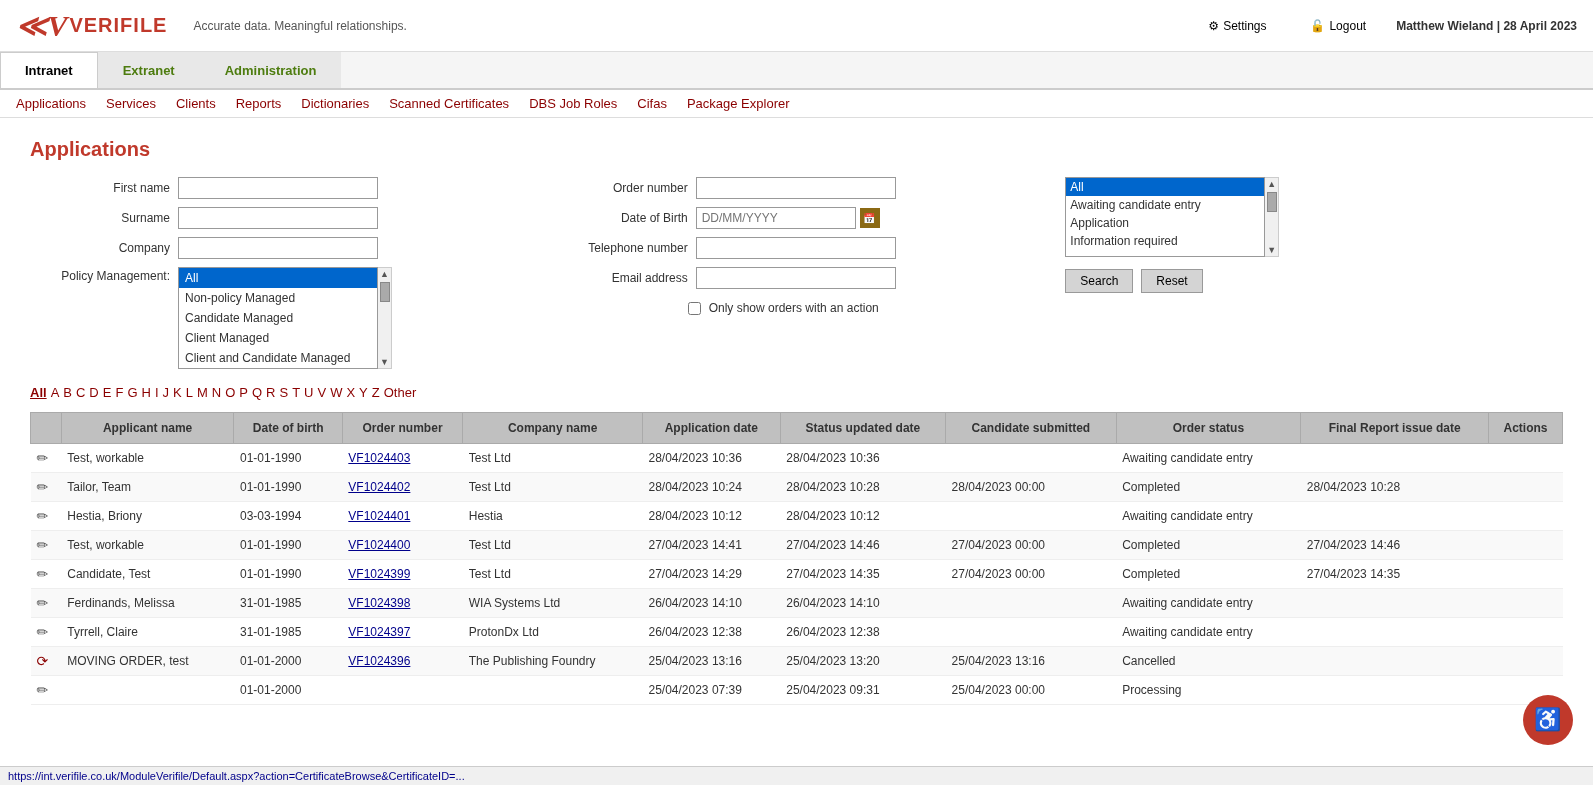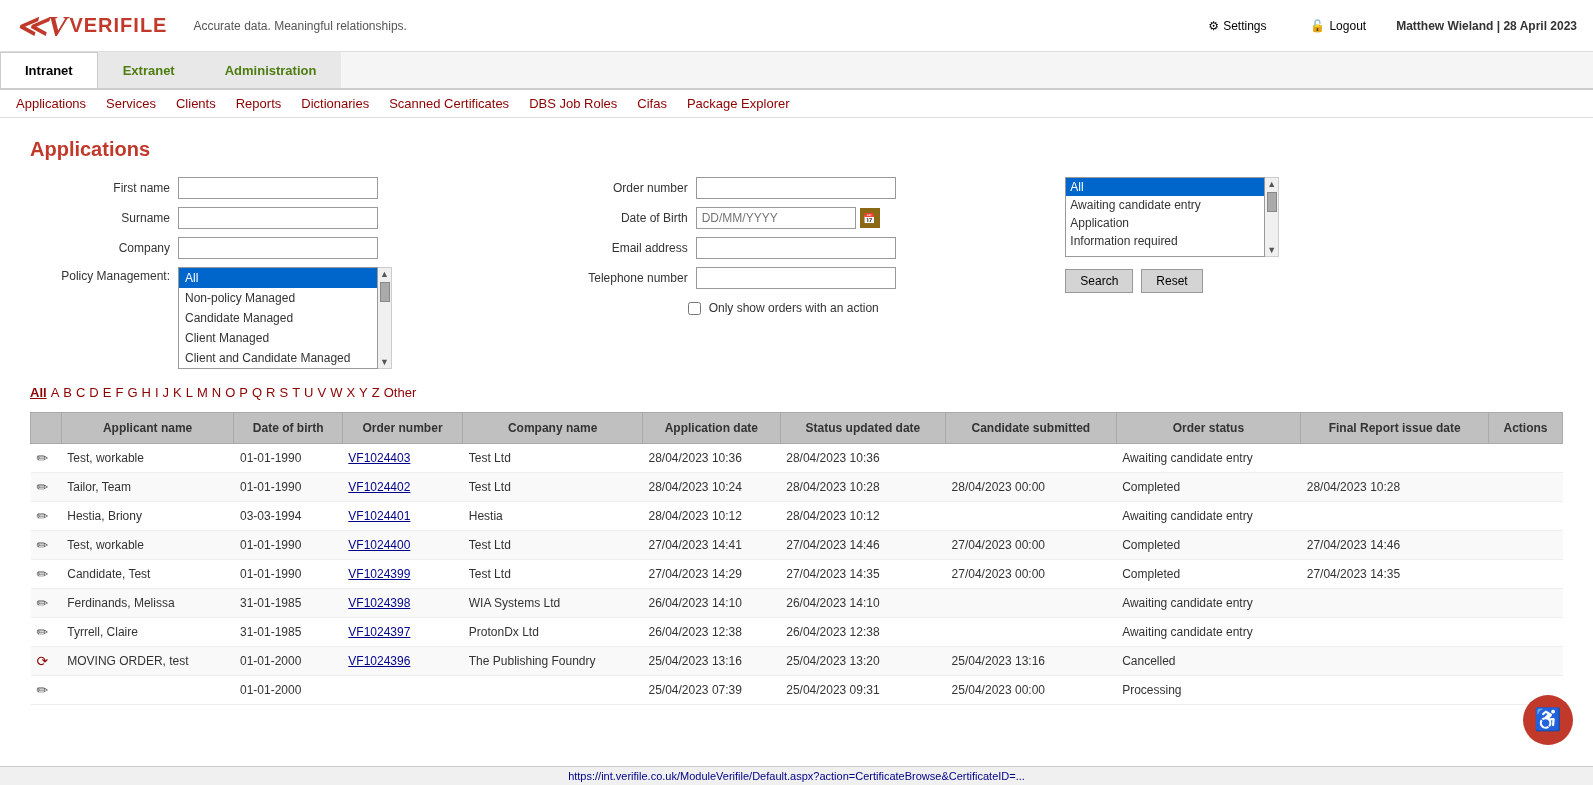--- a/index.html
+++ b/index.html
@@ -238,21 +238,20 @@
     #status-bar {
       position: fixed;
       bottom: 0;
       left: 0;
       right: 0;
       background: #f0f0f0;
       border-top: 1px solid #ccc;
       padding: 3px 8px;
       font-size: 11px;
       color: #00008b;
-      text-align: center;
     }
 
     
     #help-btn {
       position: fixed;
       right: 20px;
       bottom: 40px;
       width: 50px;
       height: 50px;
       border-radius: 50%;
@@ -379,25 +378,25 @@
         <input class="form-input" type="text" value="" style="">
       </div>
       <div class="form-row">
         <span class="form-label">Date of Birth</span>
         <div class="date-wrap">
           <input class="form-input" type="text" placeholder="DD/MM/YYYY" style="width: 160px;">
           <div class="cal-icon">📅</div>
         </div>
       </div>
       <div class="form-row">
+        <span class="form-label">Telephone number</span>
+        <input class="form-input" type="text" value="" style="">
+      </div>
+      <div class="form-row">
         <span class="form-label">Email address</span>
-        <input class="form-input" type="text" value="" style="">
-      </div>
-      <div class="form-row">
-        <span class="form-label">Telephone number</span>
         <input class="form-input" type="text" value="" style="">
       </div>
       <div class="form-row" style="margin-left:140px;margin-top:4px;">
         <input type="checkbox" style="">
         <span style="font-size:12px;">Only show orders with an action</span>
       </div>
     </div>
 
     <div class="form-col">
       <div class="with-scrollbar" style="margin-top:0;">

